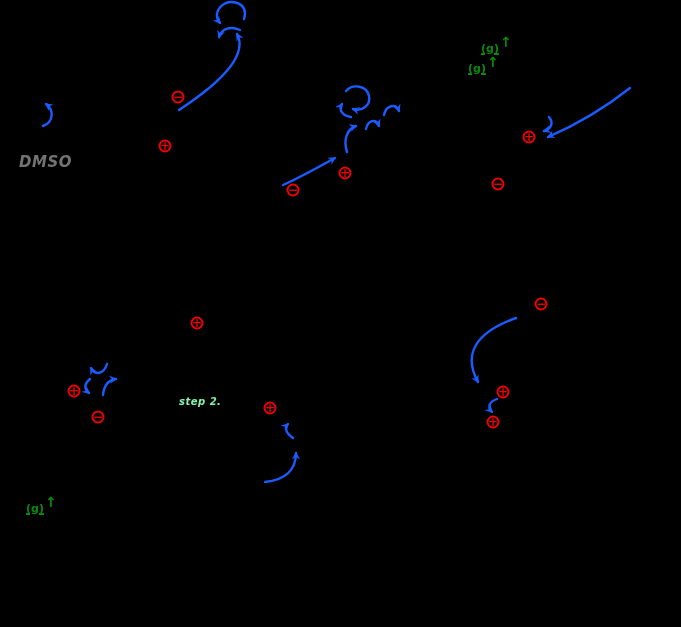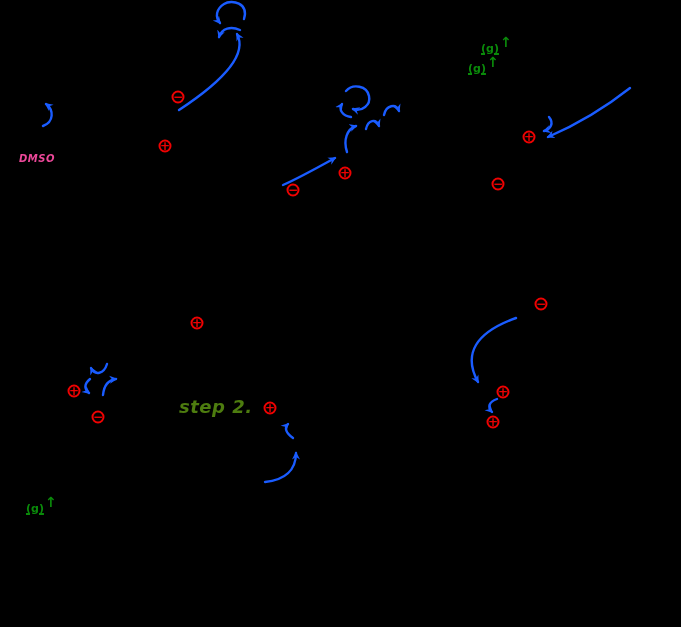--- a/index.html
+++ b/index.html
@@ -145,17 +145,17 @@
         <span class="g-text">(g)</span>
         <span class="g-arrow">↑</span>
       </span>
       <span class="gas" style="left: 26px; top: 502px; color: rgb(10, 138, 10);">
         <span class="g-text">(g)</span>
         <span class="g-arrow">↑</span>
       </span>
     </div>
 
   <div class="layer" id="labels-layer">
-    <span class="text-label" id="label-dmso" style="left: 19px; top: 153px; font-size: 10px; color: #ec4899;">DMSO</span>
-    <span class="text-label" id="label-step2" style="left: 179px; top: 396px; font-size: 18px; color: #4d7c0f;">step 2.</span>
+    <span class="text-label" id="label-dmso" style="left: 19px; top: 153px; font-size: 15px; color: #737373;">DMSO</span>
+    <span class="text-label" id="label-step2" style="left: 179px; top: 396px; font-size: 10px; color: #86efac;">step 2.</span>
   </div>
 
 </div>
 
 </body></html>

